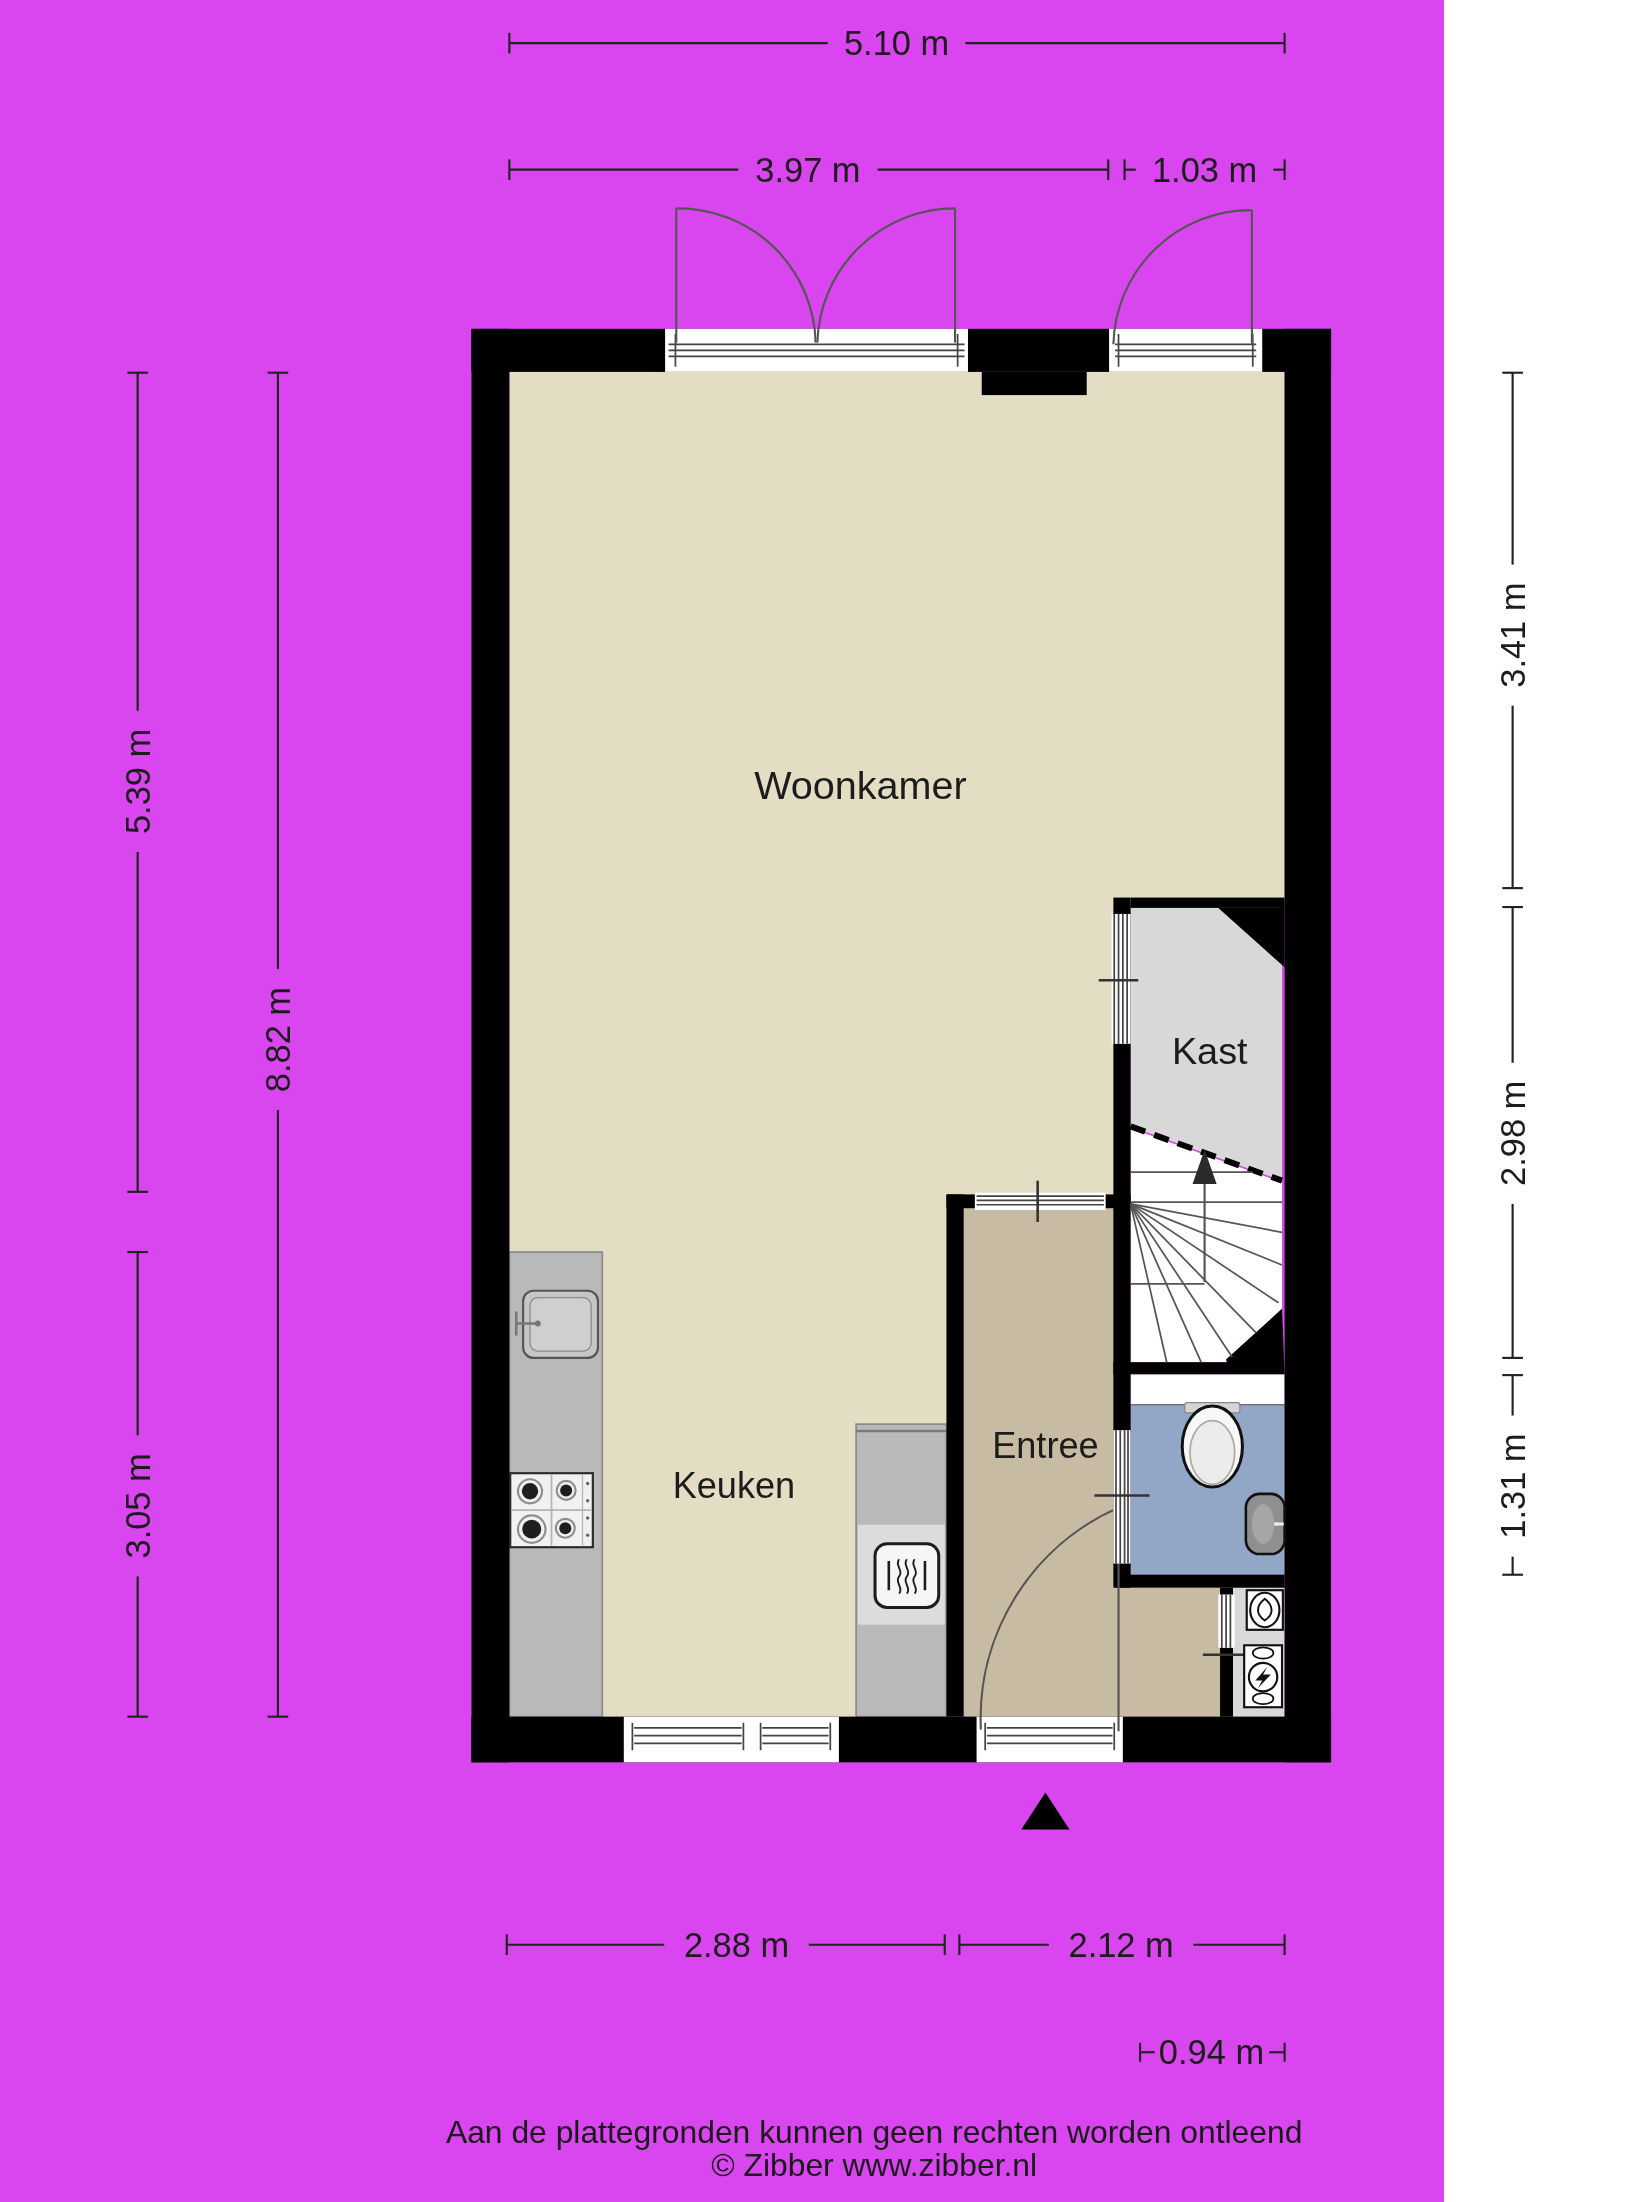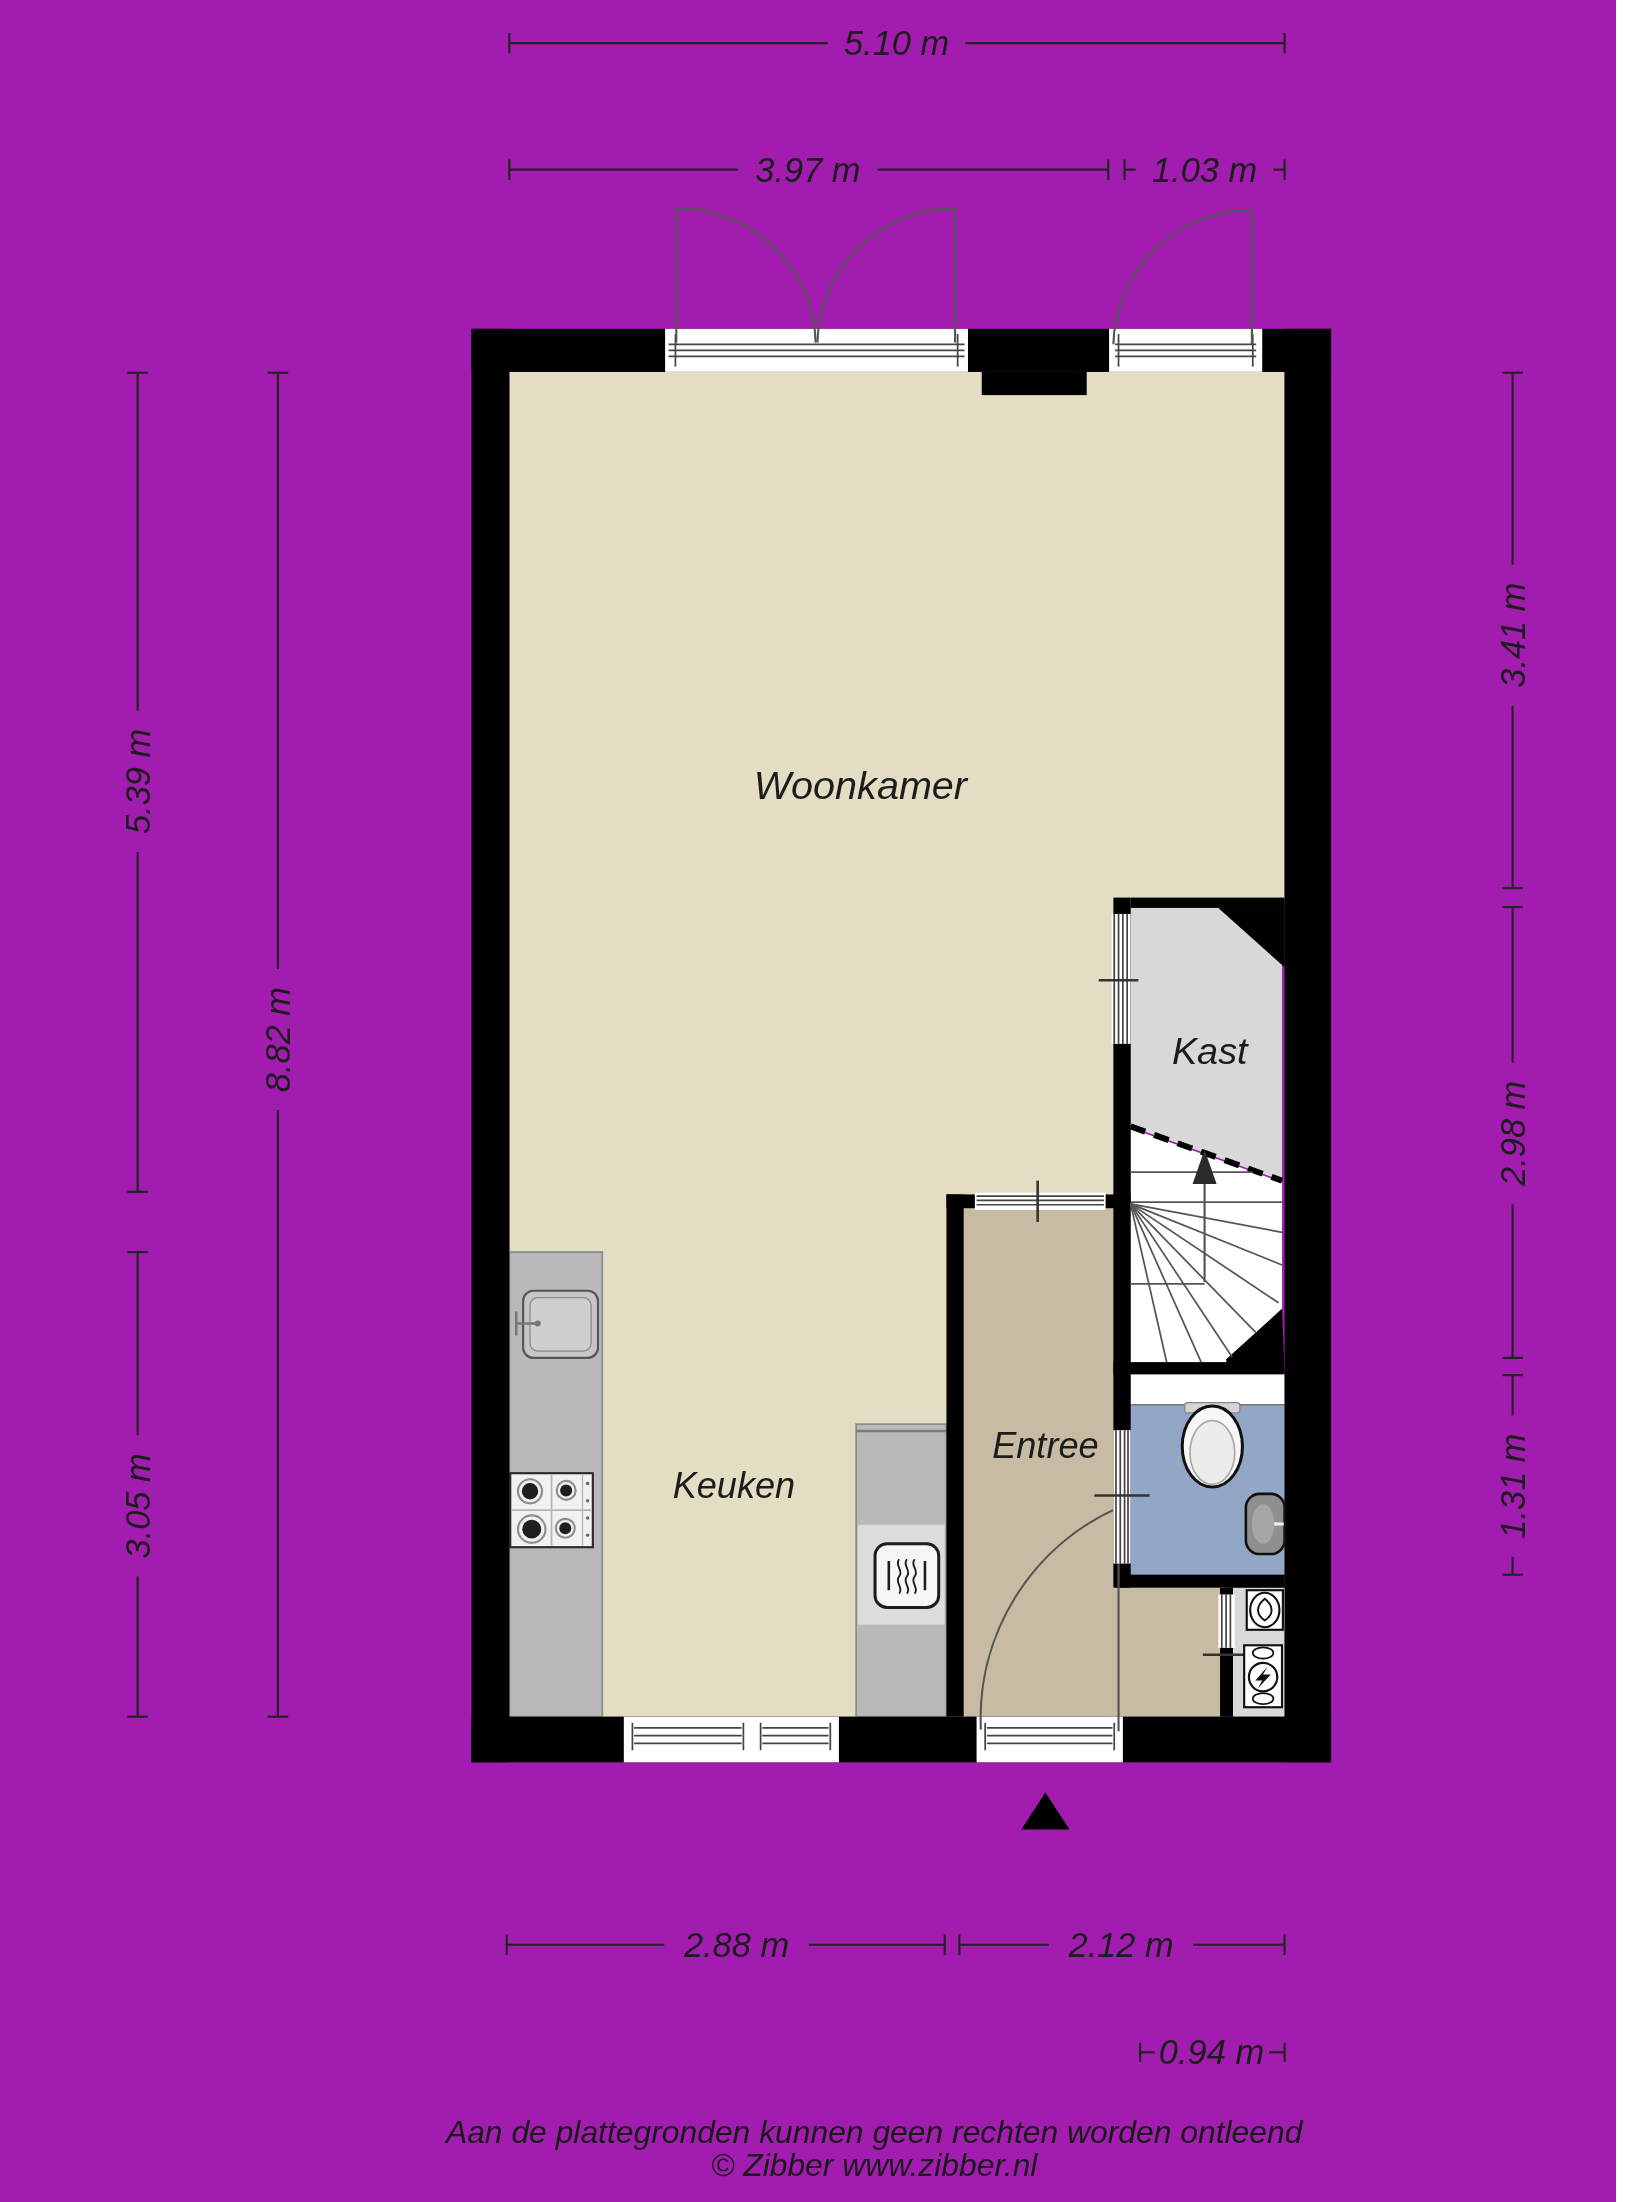--- a/index.html
+++ b/index.html
@@ -1,16 +1,16 @@
 <!DOCTYPE html>
 <html style="--wall: #000000; --floor_main: #E3DDC4; --floor_entree: #C8BBA3; --floor_kast: #D8D8D8; --floor_bathroom: #91A7C5; --floor_closet: #D9D9D9; --counter: #B9B9B9;font-size:13.8px"><head>
 <meta charset="utf-8">
 <style>
   html,body{margin:0;padding:0;background:#fff;}
-  .page{width:1616px;height:2203px;position:relative;background:#a21caf;font-family:"Liberation Sans",sans-serif;font-style:italic;}
+  .page{width:1444px;height:2203px;position:relative;background:#d946ef;font-family:"Liberation Sans",sans-serif;}
   svg{display:block;}
   .wall{fill:var(--wall,#000);}
   .floor-main{fill:var(--floor_main,#E3DDC4);}
   .floor-entree{fill:var(--floor_entree,#C8BBA3);}
   .floor-kast{fill:var(--floor_kast,#D8D8D8);}
   .floor-bath{fill:var(--floor_bathroom,#91A7C5);}
   .floor-closet{fill:var(--floor_closet,#D9D9D9);}
   .counter{fill:var(--counter,#B9B9B9);stroke:#8A8A8A;stroke-width:2;}
   .thinline{stroke:#444;stroke-width:2;fill:none;}
   .doorarc{stroke:#555;stroke-width:2.5;fill:none;}

